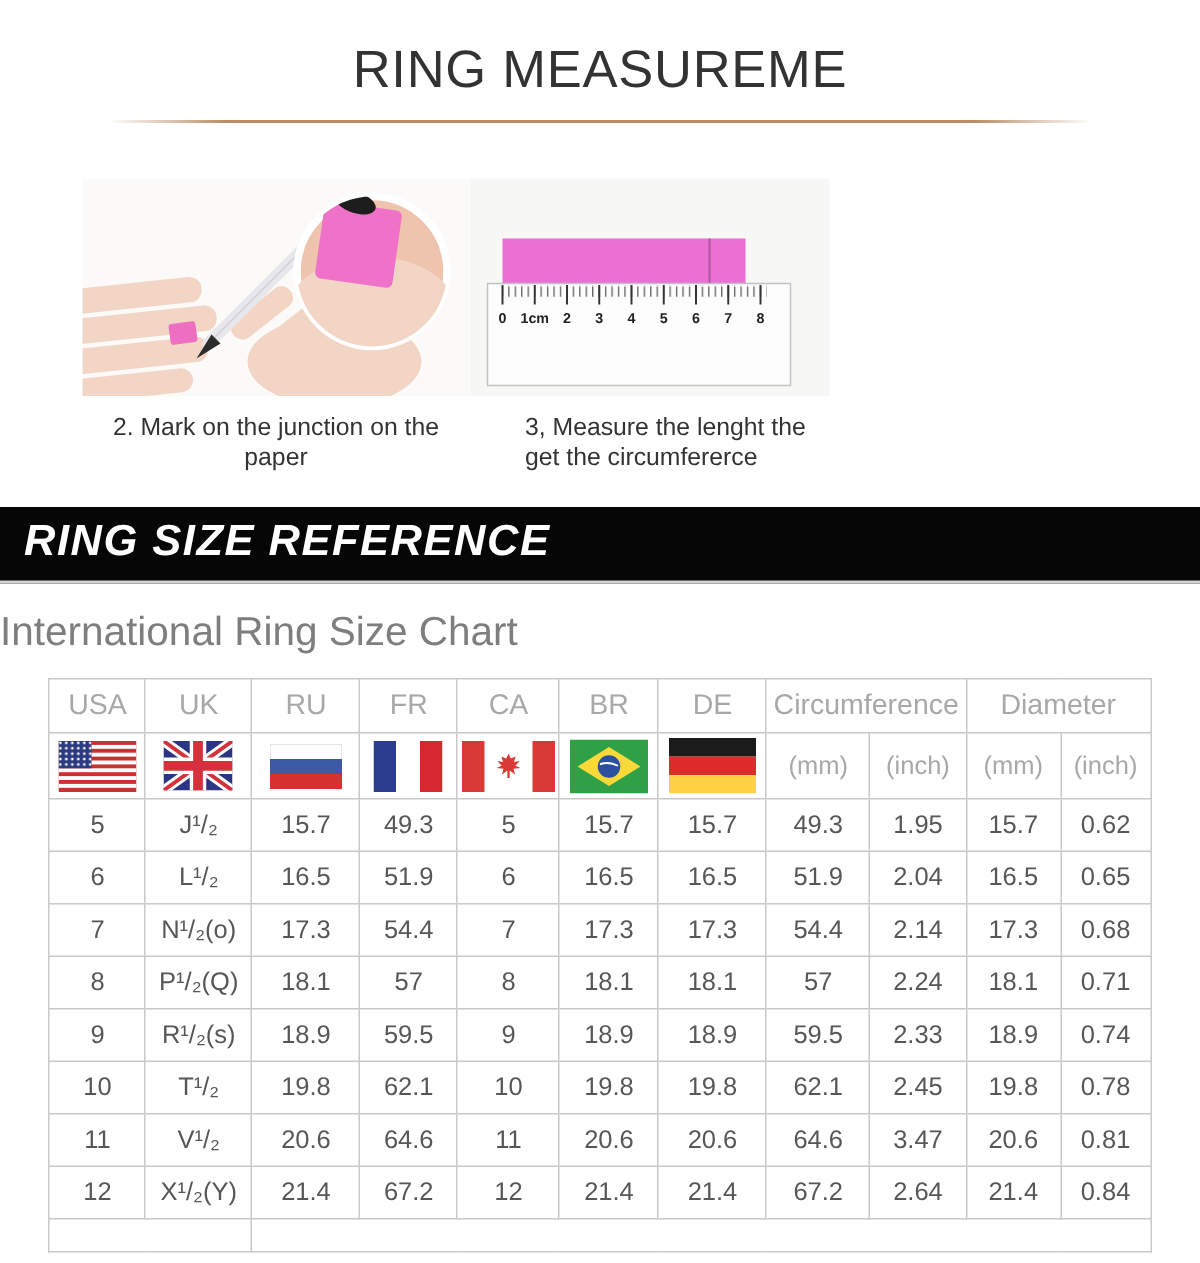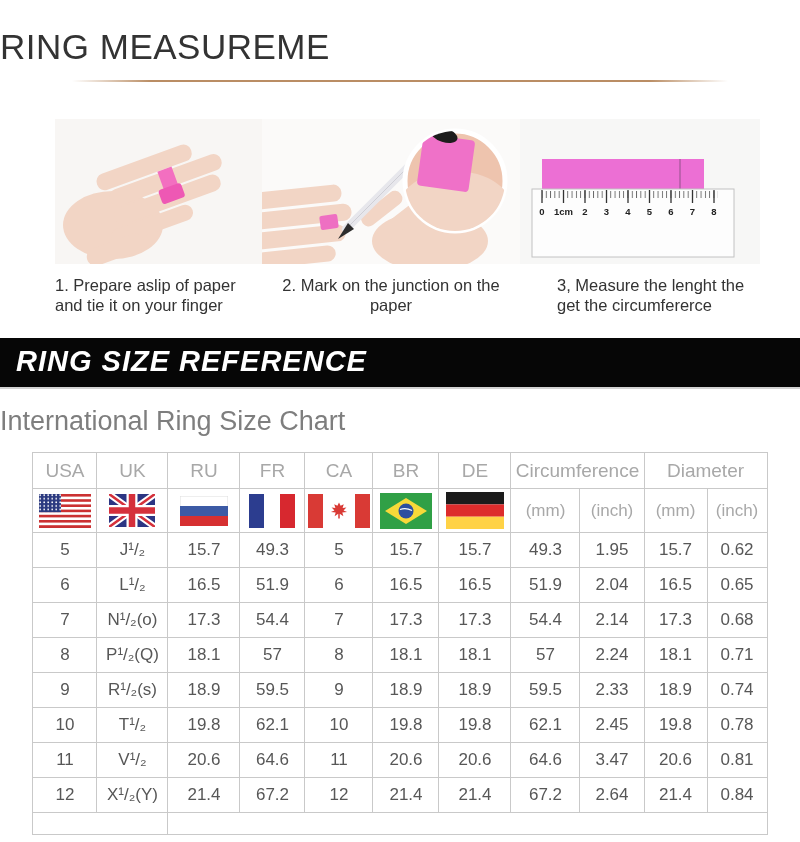--- a/index.html
+++ b/index.html
@@ -5,20 +5,21 @@
   * { box-sizing: border-box; }
   html, body { margin: 0; padding: 0; }
   body {
     width: 800px; height: 842px; overflow: hidden;
     background: #ffffff;
     font-family: "Liberation Sans", sans-serif;
   }
   
   .page-title {
     margin: 0; padding-top: 27px;
+    text-align: center;
     font-size: 35px; font-weight: 400; letter-spacing: 0.5px;
     color: #333333;
   }
   .title-underline {
     height: 2px; width: 82%;
     margin: 13px auto 0;
     background: linear-gradient(to right, rgba(186,141,100,0), #ba8d64 12%, #ba8d64 88%, rgba(186,141,100,0));
   }
   
   .steps { display: flex; margin: 37px 0 0 55px; }
@@ -69,43 +70,20 @@
 </head>
 <body>
 
 <div class="page">
 
   <h1 class="page-title">RING MEASUREME</h1>
   <div class="title-underline"></div>
 
   <div class="steps">
 
-    <div class="step step-1">
-      <div class="photo">
-        <svg width="207" height="145" viewBox="0 0 207 145">
-          <rect width="207" height="145" fill="#f8f6f4"></rect>
-          <g fill="#f2d5c5">
-            <ellipse cx="58" cy="106" rx="50" ry="34"></ellipse>
-            <g transform="rotate(-20 60 100)">
-              <rect x="55" y="53" width="100" height="17" rx="8"></rect>
-              <rect x="62" y="72" width="118" height="17" rx="8"></rect>
-              <rect x="60" y="91" width="112" height="17" rx="8"></rect>
-              <rect x="50" y="110" width="86" height="16" rx="8"></rect>
-              <rect x="20" y="120" width="60" height="18" rx="9"></rect>
-            </g>
-          </g>
-          <g transform="rotate(-20 60 100)">
-            <rect x="116" y="70" width="15" height="21" fill="#f36fc0"></rect>
-            <rect x="110" y="88" width="24" height="15" rx="3" fill="#ee58b4"></rect>
-          </g>
-        </svg>
-      </div>
-      <p class="caption">1. Prepare aslip of paper
-and tie it on your finger</p>
-    </div>
 
     <div class="step step-2">
       <div class="photo">
         <svg width="258" height="145" viewBox="0 0 258 145">
           <defs>
             <clipPath id="inset-clip">
                 <circle cx="193" cy="62" r="50"></circle>
               </clipPath>
           </defs>
           <rect width="258" height="145" fill="#fbfaf9"></rect>

